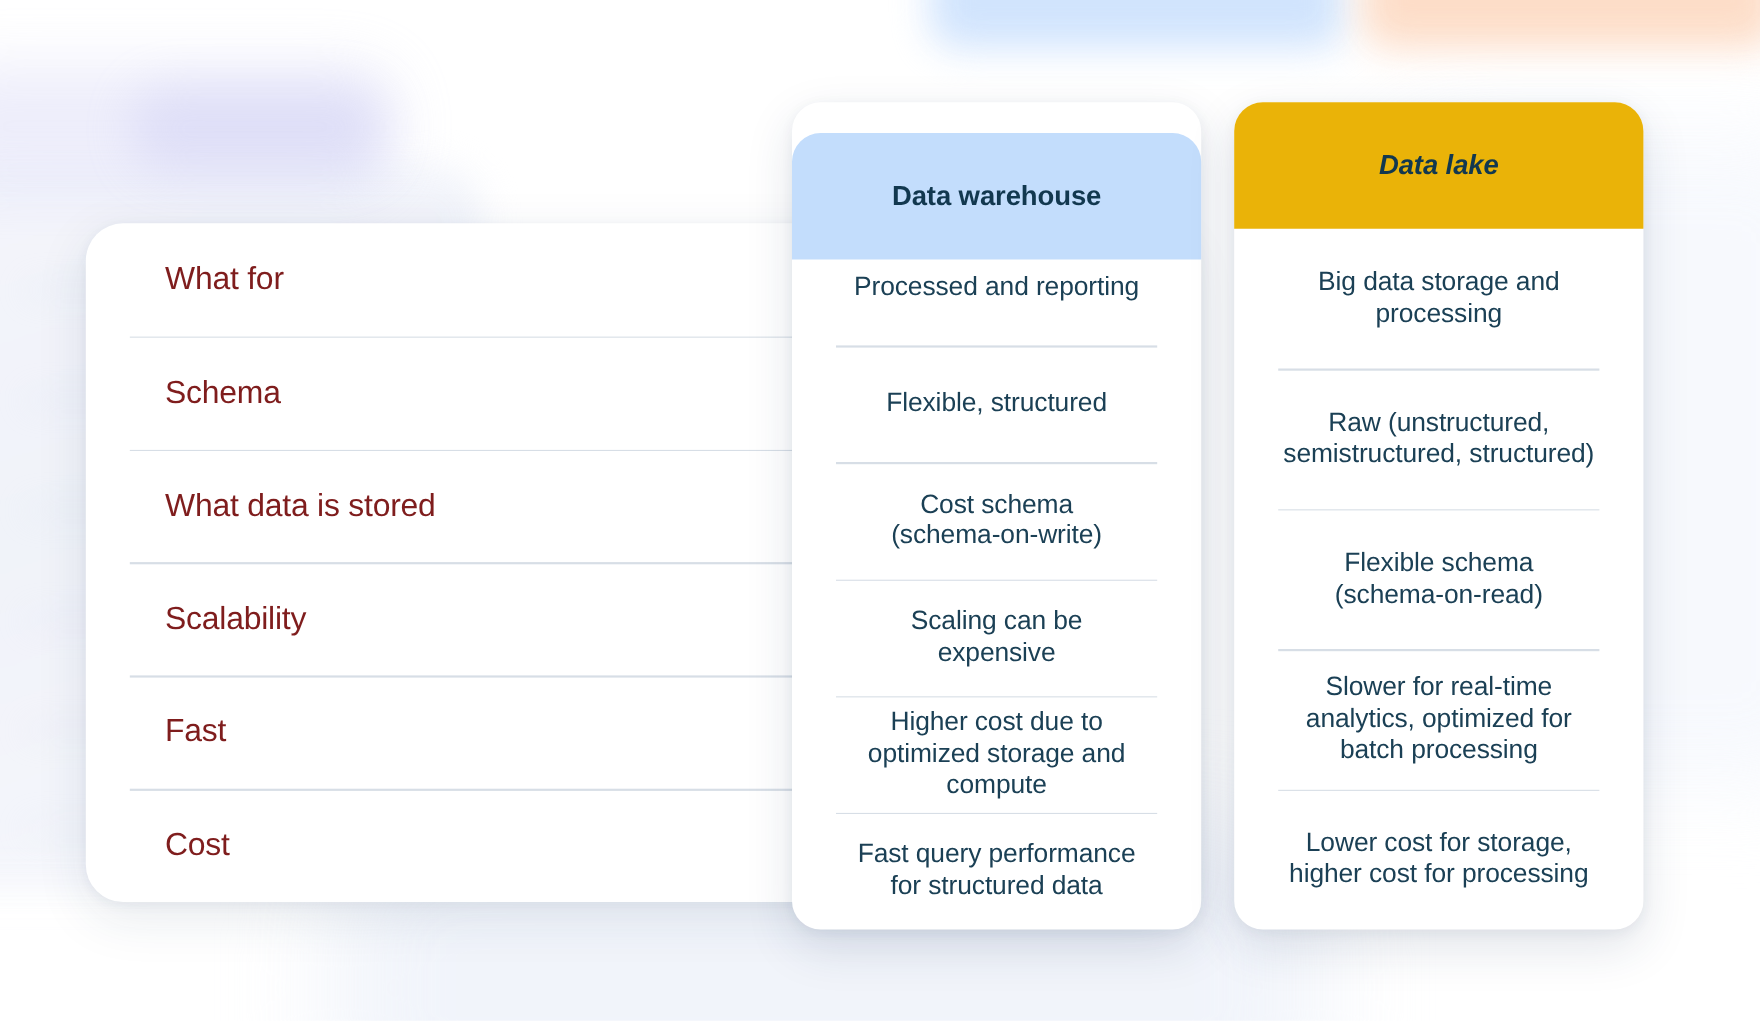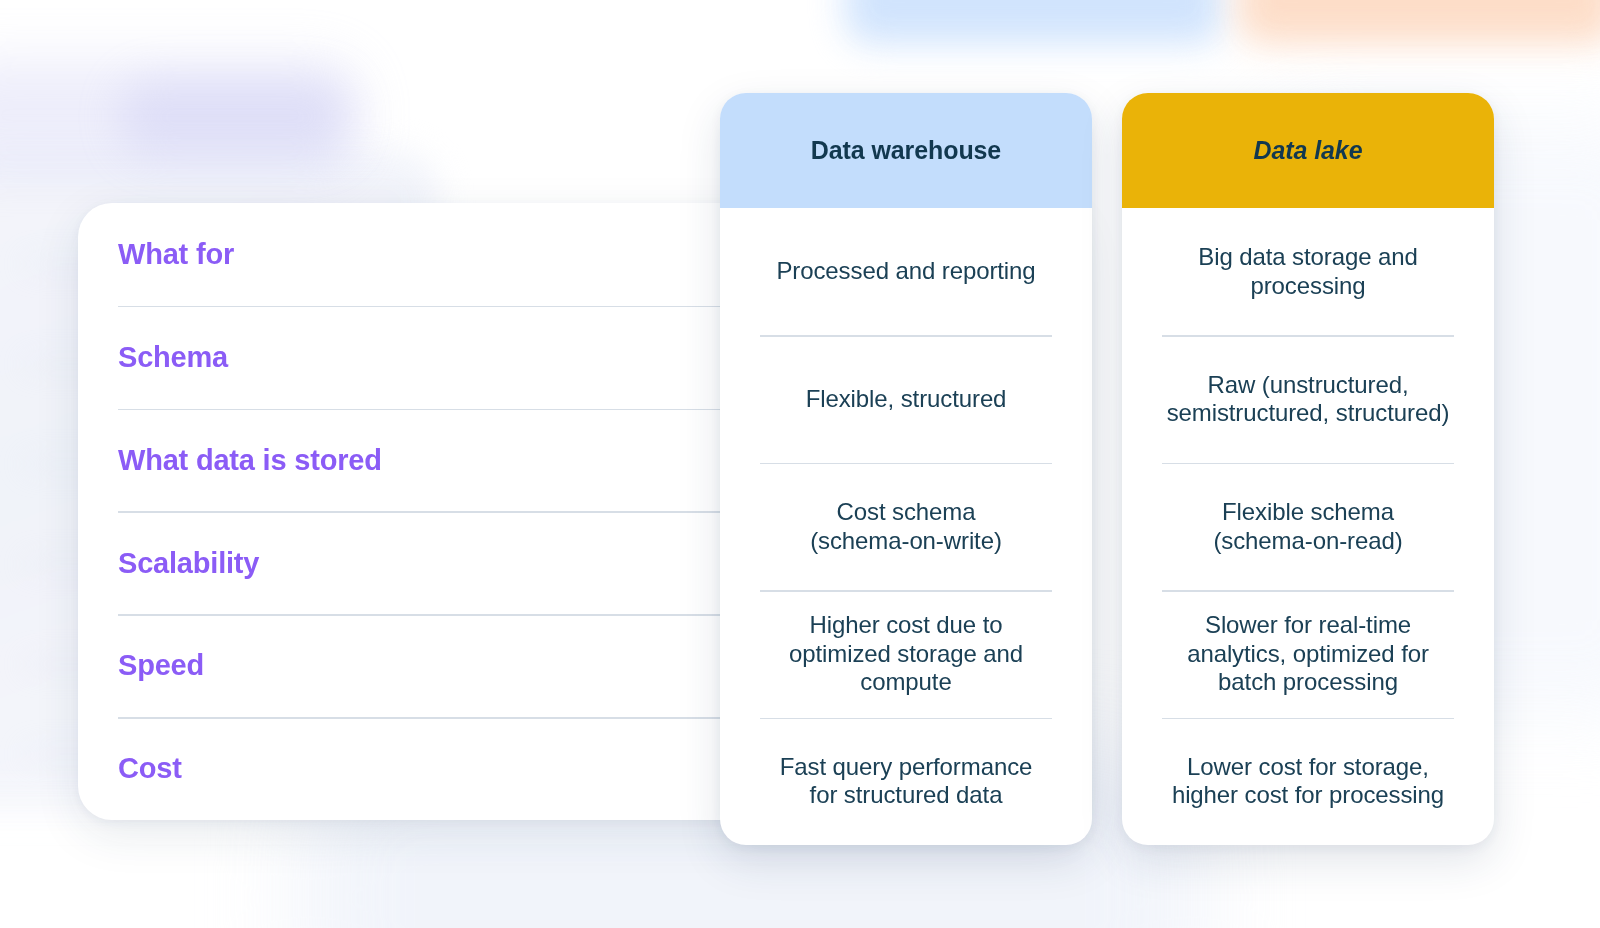--- a/index.html
+++ b/index.html
@@ -167,24 +167,25 @@
     position: absolute;
     left: 0;
     right: 0;
     top: 0;
     height: 1.6px;
     background: #d7dee6;
   }
 
   .feature-label {
     font-size: 29px;
-    font-weight: 700;
-    color: #8b5cf6;
+    font-weight: 400;
+    color: #7f1d1d;
     letter-spacing: -0.2px;
     line-height: 1.2;
+    margin-left: 32px;
   }
 
   
   .col-card {
     position: absolute;
     top: 93px;
     width: 372px;
     height: 752px;
     background: #ffffff;
     border-radius: 26px;
@@ -195,21 +196,21 @@
   .col-card.warehouse { left: 720px; }
   .col-card.lake      { left: 1122px; }
 
   .col-head {
     height: 115px;
     border-radius: 26px 26px 0 0;
     display: flex;
     align-items: center;
     justify-content: center;
   }
-  .col-card.warehouse .col-head { background: #c3ddfc; }
+  .col-card.warehouse .col-head { background: #c3ddfc; margin-top: 28px; }
   .col-card.lake      .col-head { background: #eab308; font-style: italic; }
 
   .col-head-title {
     font-size: 25px;
     font-weight: 700;
     color: #12384f;
     letter-spacing: -0.1px;
   }
 
   .col-body {
@@ -292,21 +293,21 @@
       <div class="feature-row">
         <span class="feature-label">Schema</span>
       </div>
       <div class="feature-row">
         <span class="feature-label">What data is stored</span>
       </div>
       <div class="feature-row">
         <span class="feature-label">Scalability</span>
       </div>
       <div class="feature-row">
-        <span class="feature-label">Speed</span>
+        <span class="feature-label">Fast</span>
       </div>
       <div class="feature-row">
         <span class="feature-label">Cost</span>
       </div>
     </div>
   </div>
 
   <div class="col-card warehouse">
     <div class="col-head">
       <span class="col-head-title">Data warehouse</span>
@@ -316,20 +317,24 @@
         <span class="cell-text">Processed and reporting</span>
       </div>
       <div class="col-cell">
         <span class="cell-text">Flexible, structured</span>
       </div>
       <div class="col-cell">
         <span class="cell-text">Cost schema
 (schema-on-write)</span>
       </div>
       <div class="col-cell">
+        <span class="cell-text">Scaling can be
+expensive</span>
+      </div>
+      <div class="col-cell">
         <span class="cell-text">Higher cost due to
 optimized storage and
 compute</span>
       </div>
       <div class="col-cell">
         <span class="cell-text">Fast query performance
 for structured data</span>
       </div>
     </div>
   </div>

